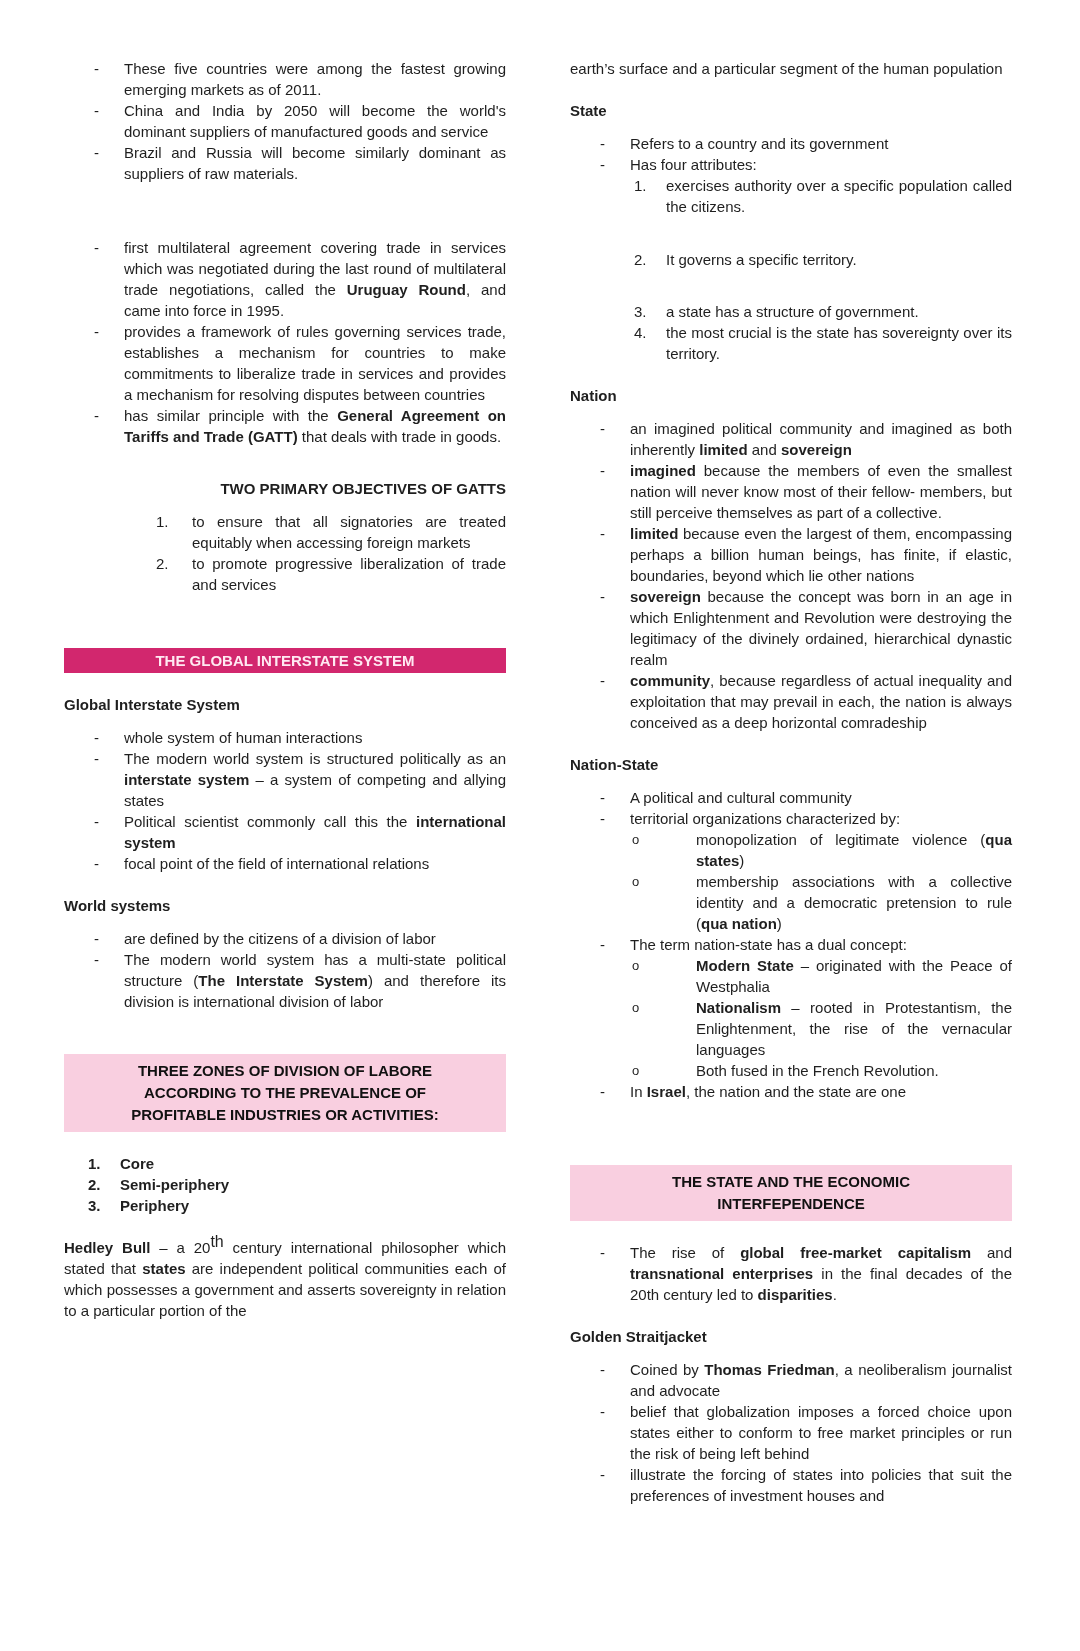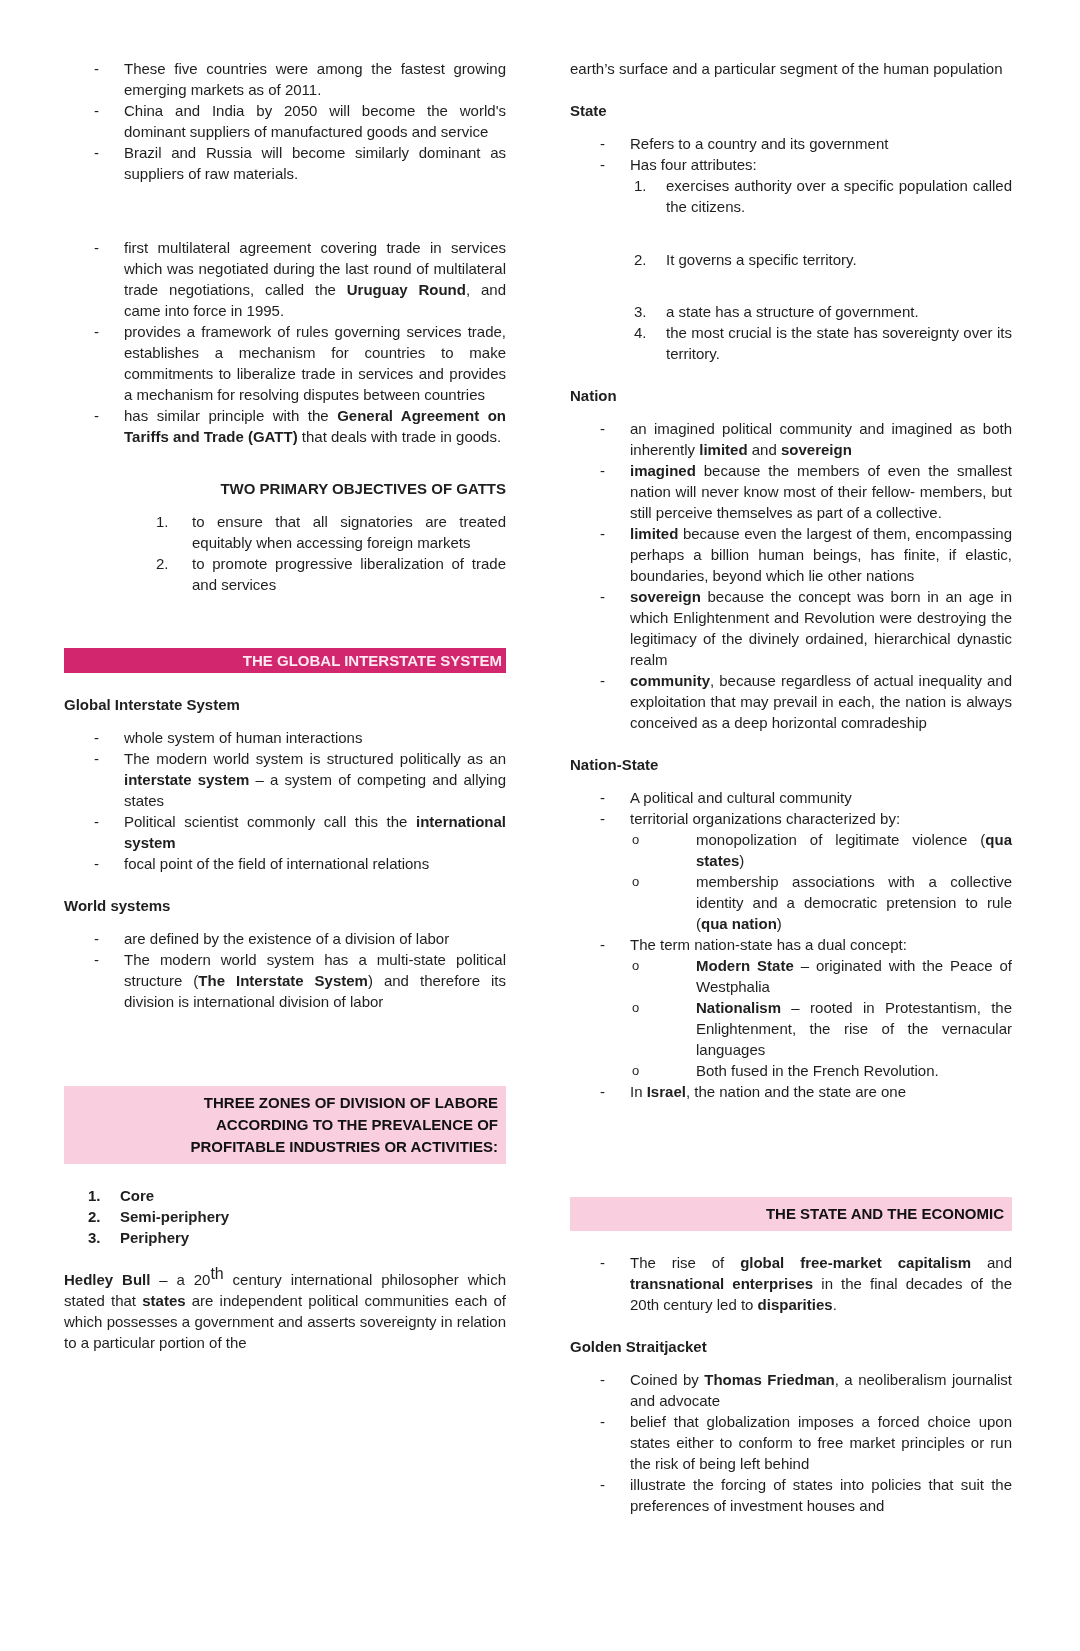--- a/index.html
+++ b/index.html
@@ -31,23 +31,23 @@
   .b-l1 .tx{padding-left:60px;}
   .n-l1 .mk{left:24px;}
   .n-l1 .tx{padding-left:56px;}
   .n-mid .mk{left:64px;}
   .n-mid .tx{padding-left:96px;}
   .n-deep .mk{left:92px;}
   .n-deep .tx{padding-left:128px;}
   .c-l2 .mk{left:62px;font-size:13px;}
   .c-l2 .tx{padding-left:126px;}
   .li.bold{font-weight:700;}
-  .banner{text-align:right;font-weight:700;}
+  .banner{text-align:center;font-weight:700;}
   .banner-magenta{background:var(--magenta);color:var(--magenta-text);padding:2px 4px;}
-  .banner-pink{background:var(--pink);color:#111111;padding:6px 8px;line-height:22px;margin-top:32px;}
+  .banner-pink{background:var(--pink);color:#111111;padding:6px 8px;line-height:22px;}
   sup{font-size:16px;line-height:0;vertical-align:super;}
   b{font-weight:700;margin-top:29px;}
 </style>
 </head>
 <body>
 
 <div class="page">
   <div class="col" id="left-col">
       <div class="block list">
         <div class="li b-l1">
@@ -110,21 +110,21 @@
         </div>
         <div class="li b-l1">
           <span class="mk">-</span>
           <div class="tx">focal point of the field of international relations</div>
         </div>
       </div>
       <div class="h1 block"><b>World systems</b></div>
       <div class="block list">
         <div class="li b-l1">
           <span class="mk">-</span>
-          <div class="tx">are defined by the existence of a division of labor</div>
+          <div class="tx">are defined by the citizens of a division of labor</div>
         </div>
         <div class="li b-l1">
           <span class="mk">-</span>
           <div class="tx">The modern world system has a multi-state political structure (<b>The Interstate System</b>) and therefore its division is international division of labor</div>
         </div>
       </div>
       <div style="height: 21px;"></div>
       <div class="block banner banner-pink">
         <div>THREE ZONES OF DIVISION OF LABORE</div>
         <div>ACCORDING TO THE PREVALENCE OF</div>
@@ -249,20 +249,21 @@
       </div>
       <div class="block list">
         <div class="li b-l1">
           <span class="mk">-</span>
           <div class="tx">In <b>Israel</b>, the nation and the state are one</div>
         </div>
       </div>
       <div style="height: 42px;"></div>
       <div class="block banner banner-pink">
         <div>THE STATE AND THE ECONOMIC</div>
+        <div>INTERFEPENDENCE</div>
       </div>
       <div class="block list">
         <div class="li b-l1">
           <span class="mk">-</span>
           <div class="tx">The rise of <b>global free-market capitalism</b> and <b>transnational enterprises</b> in the final decades of the 20th century led to <b>disparities</b>.</div>
         </div>
       </div>
       <div class="h1 block"><b>Golden Straitjacket</b></div>
       <div class="block list">
         <div class="li b-l1">

